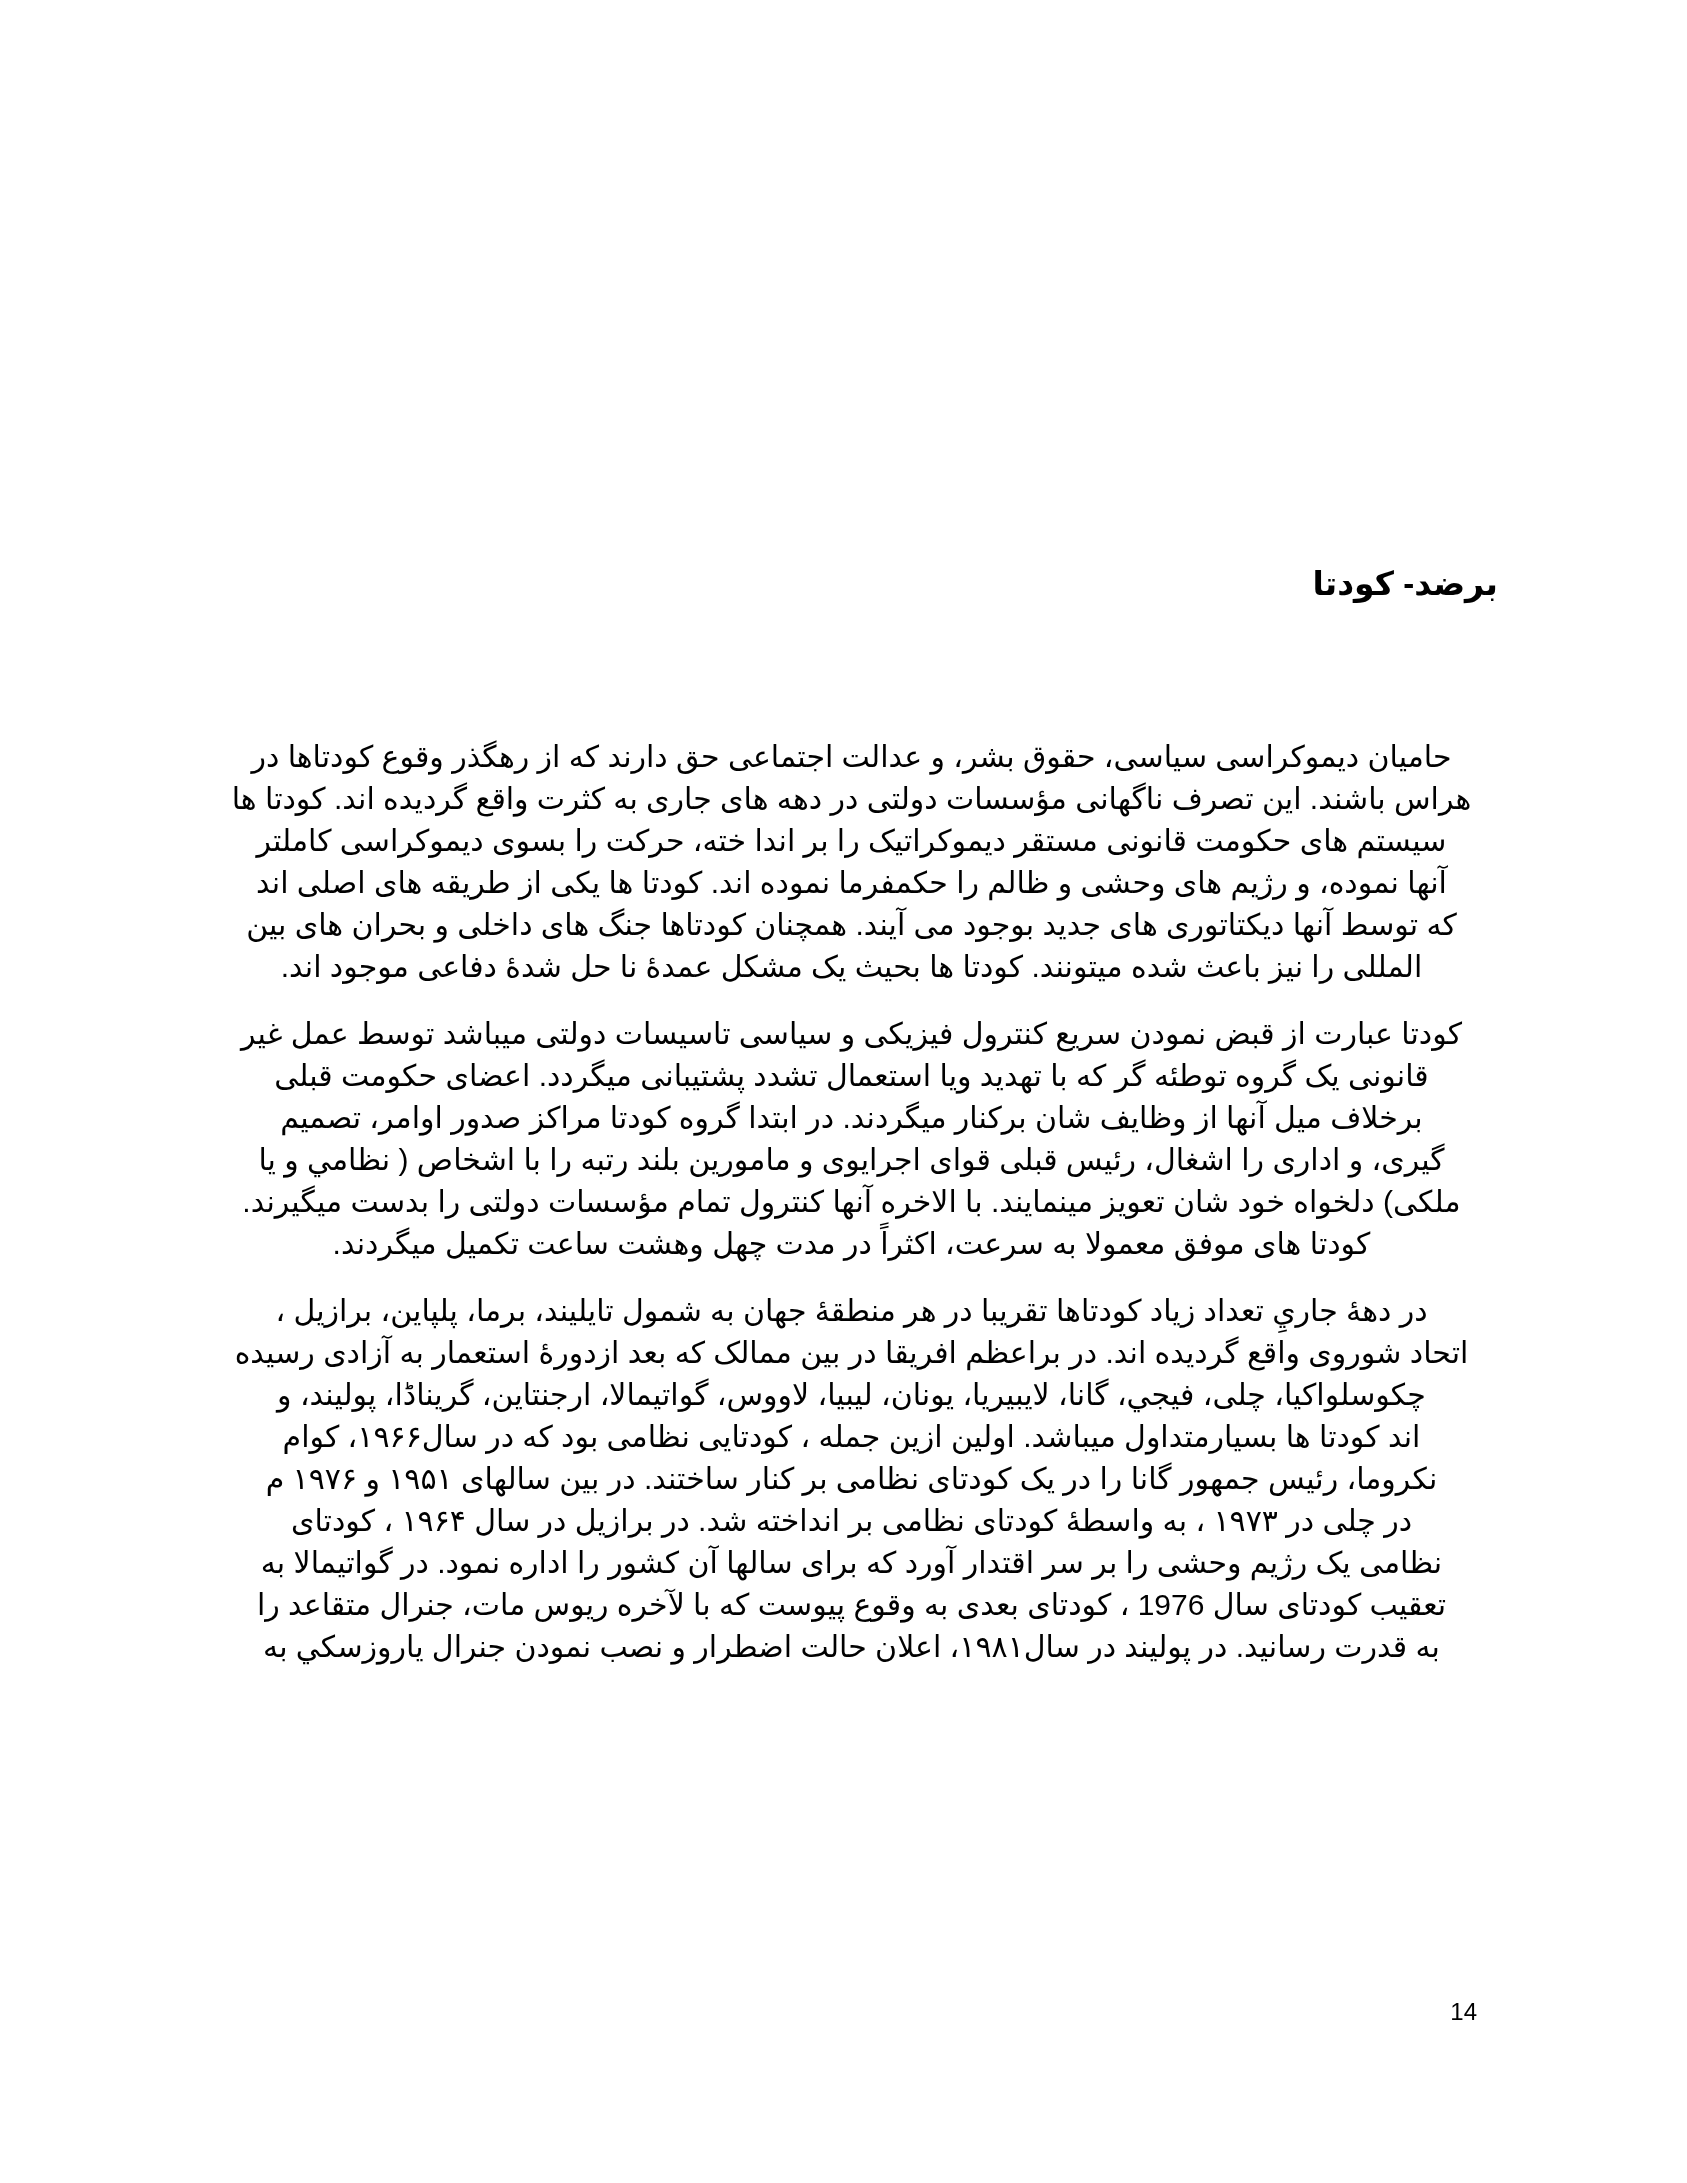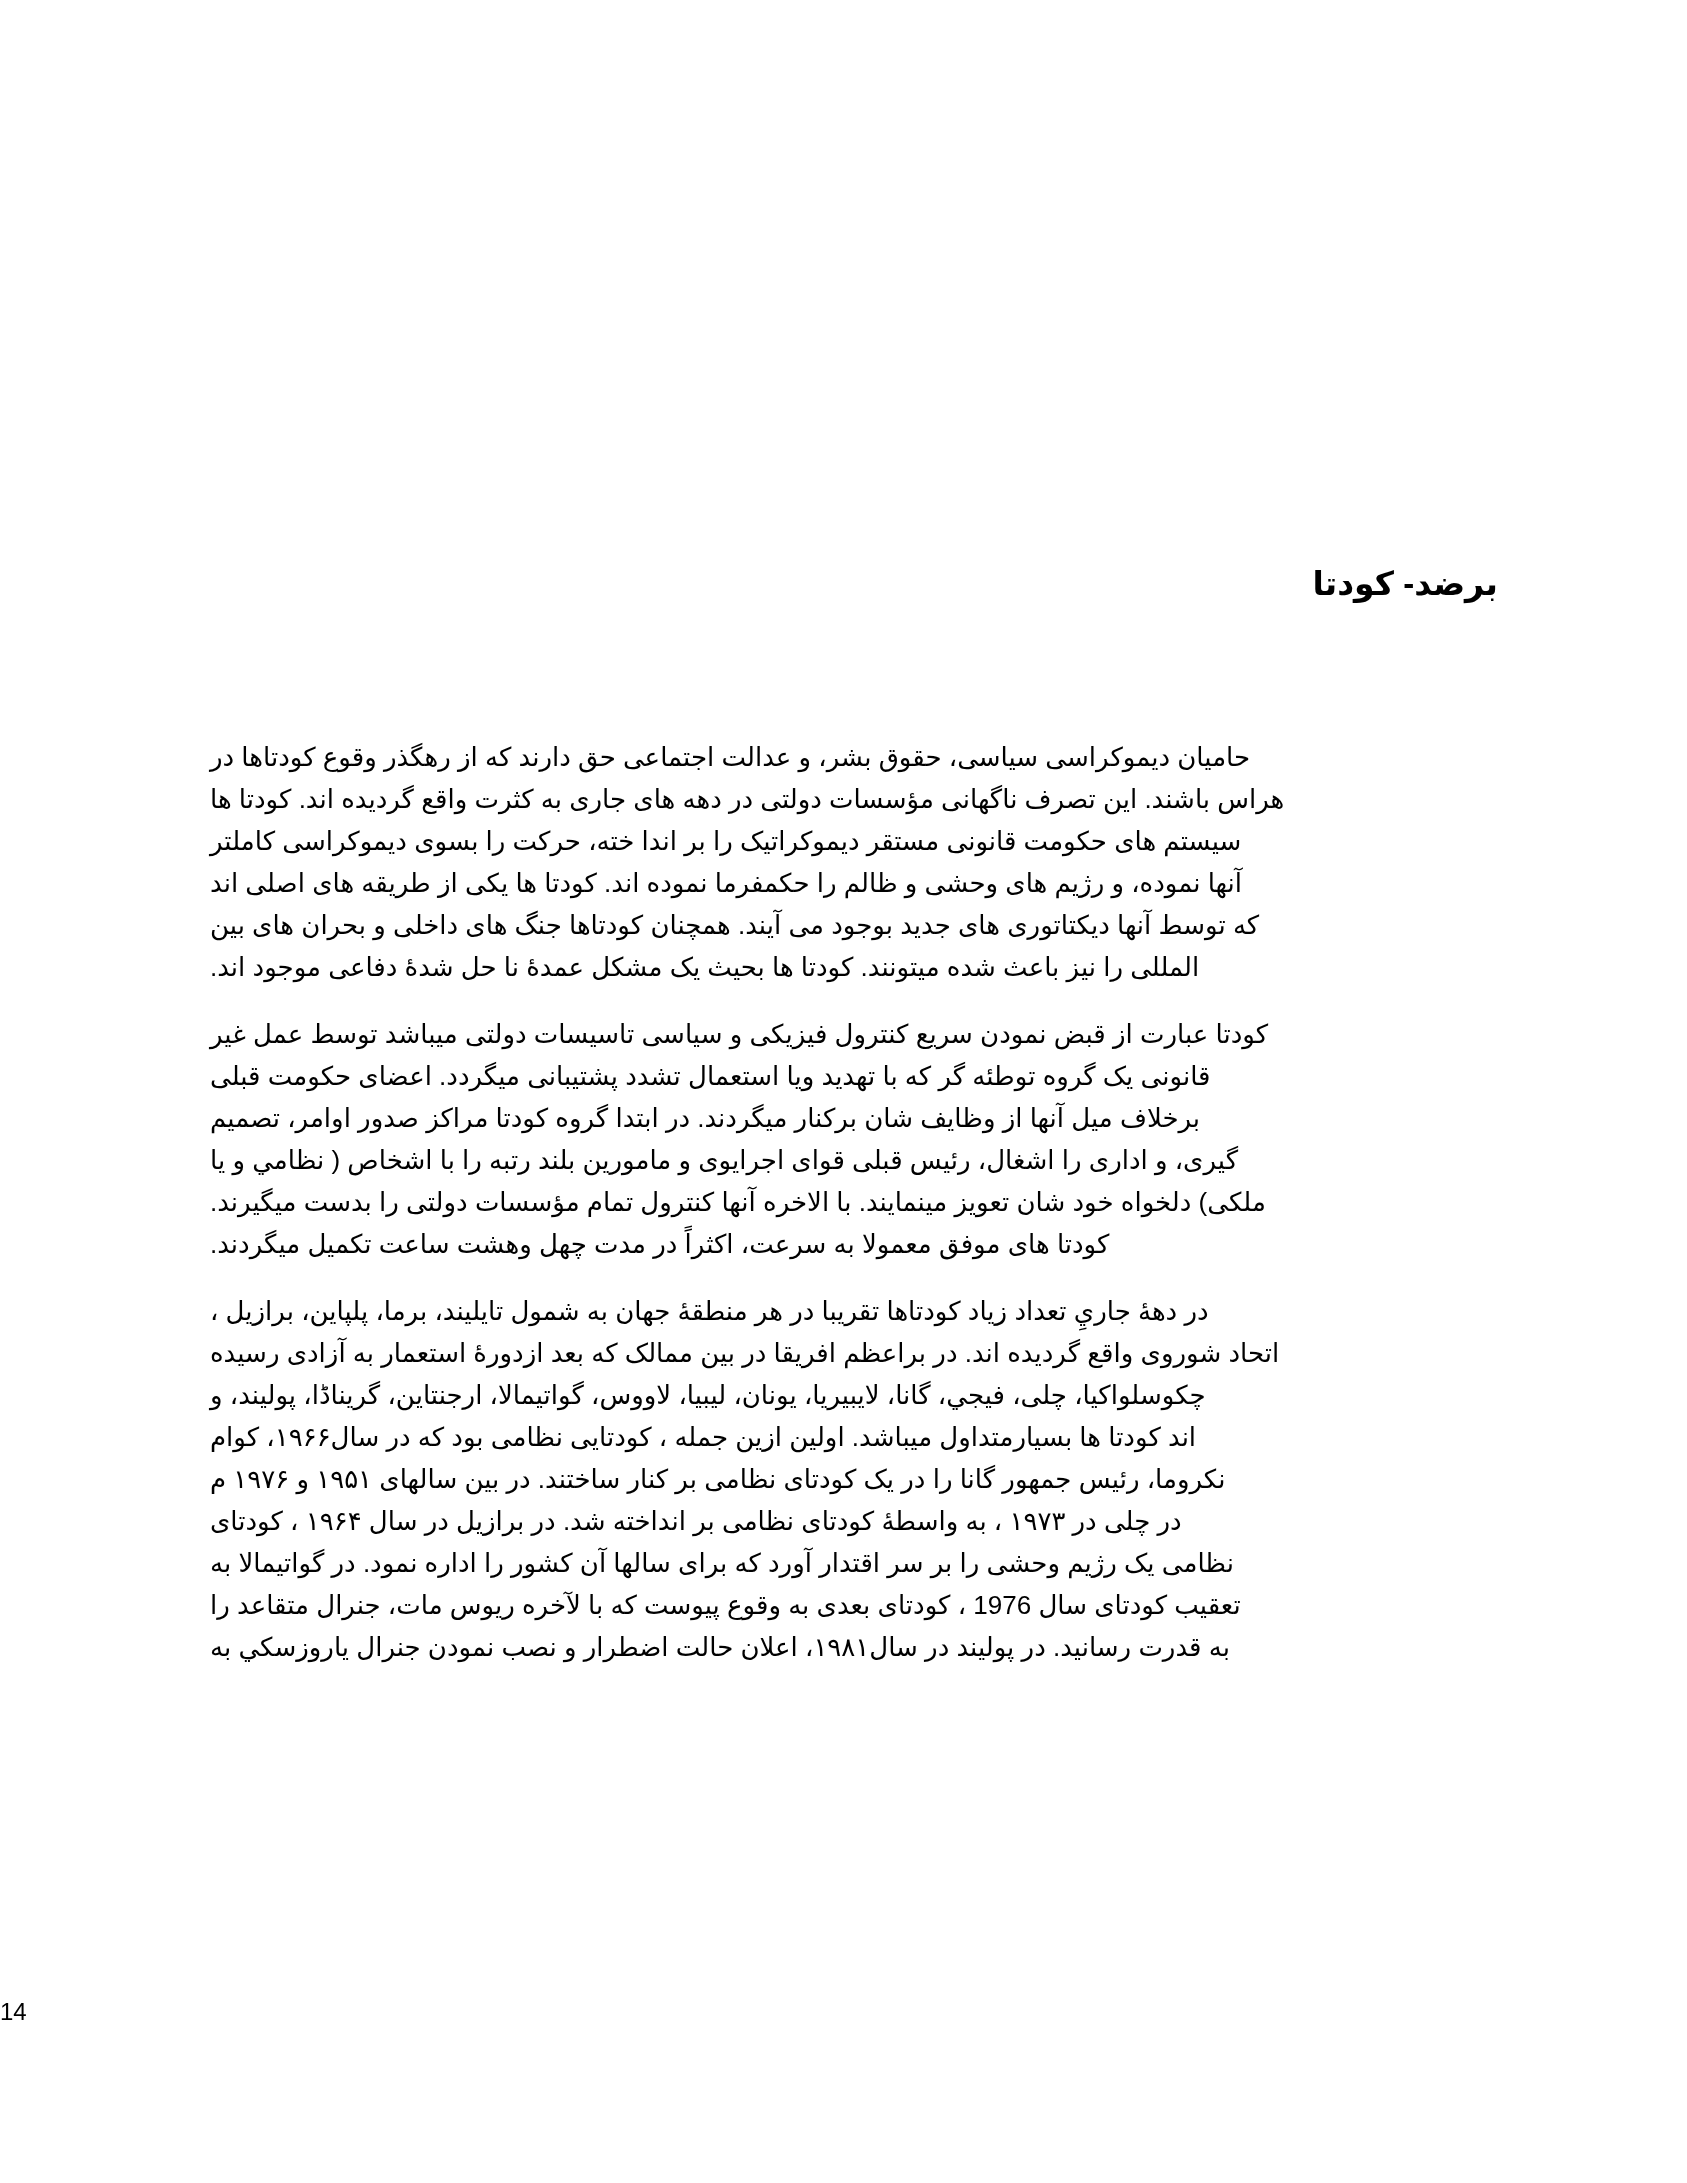--- a/index.html
+++ b/index.html
@@ -33,33 +33,33 @@
       left: 210px;
       width: 1283px;
       top: 736px;
       direction: rtl;
     }
     .para {
       margin: 0 0 25px 0;
     }
     .line {
       display: block;
-      font-size: 26px;
+      font-size: 30px;
       line-height: 42px;
       height: 42px;
       direction: rtl;
-      text-align: left;
+      text-align: center;
       white-space: nowrap;
       overflow: visible;
     }
     .page-number {
       position: absolute;
       top: 1998px;
       left: 0; width: 1477px;
-      text-align: left;
+      text-align: right;
       font-size: 24px;
     }
   </style>
 </head>
 <body>
 
 <div class="page">
 
   <h1 class="heading">برضد- کودتا</h1>
 

